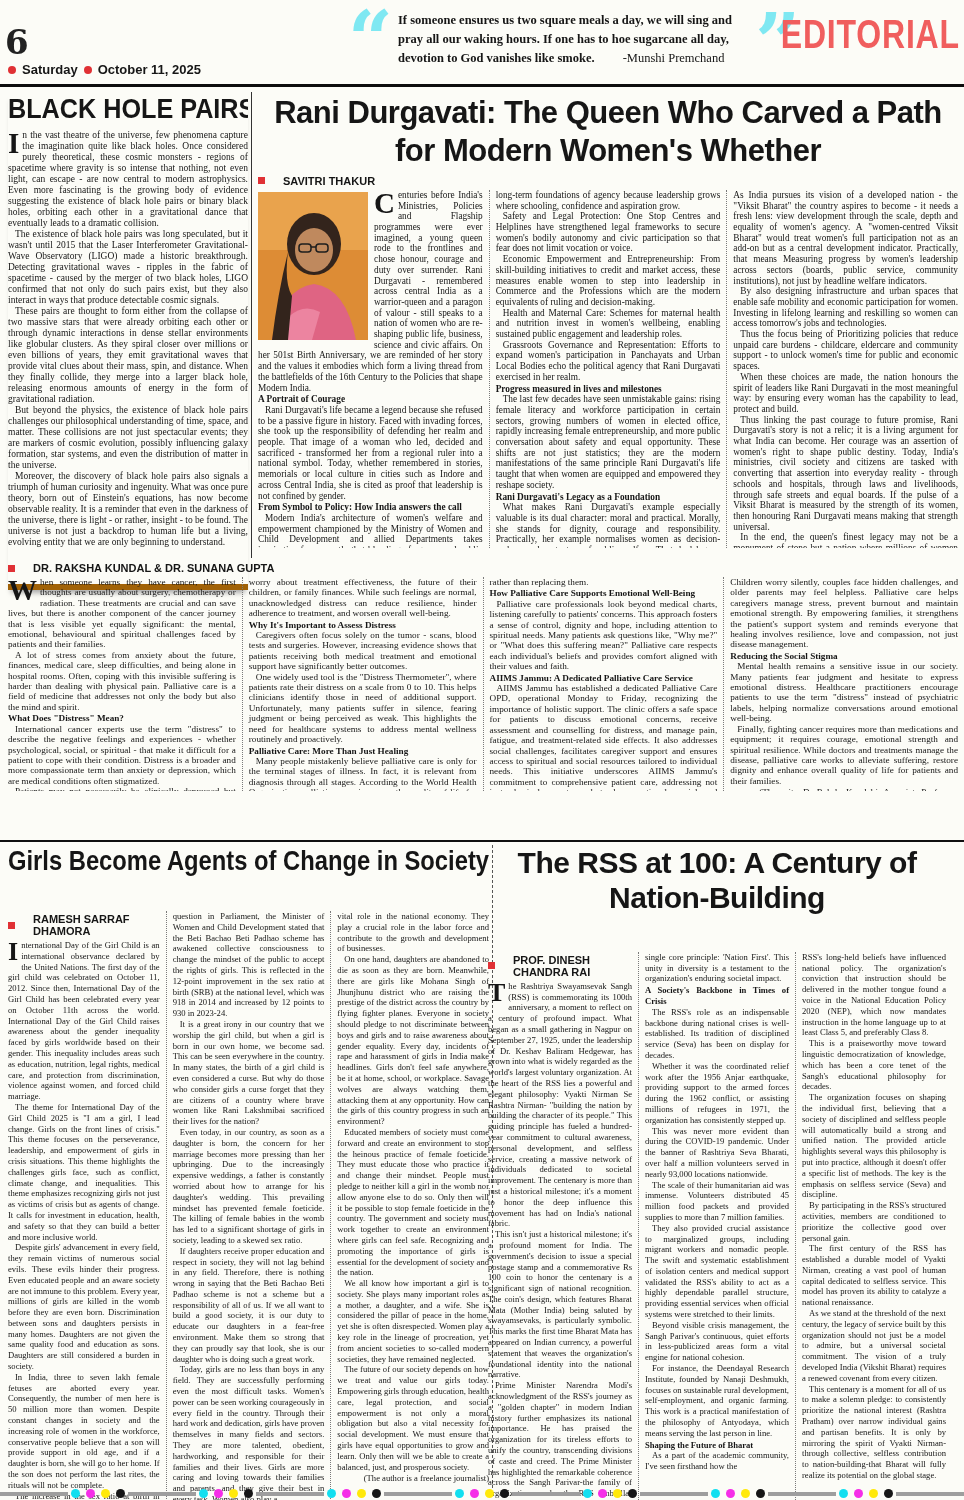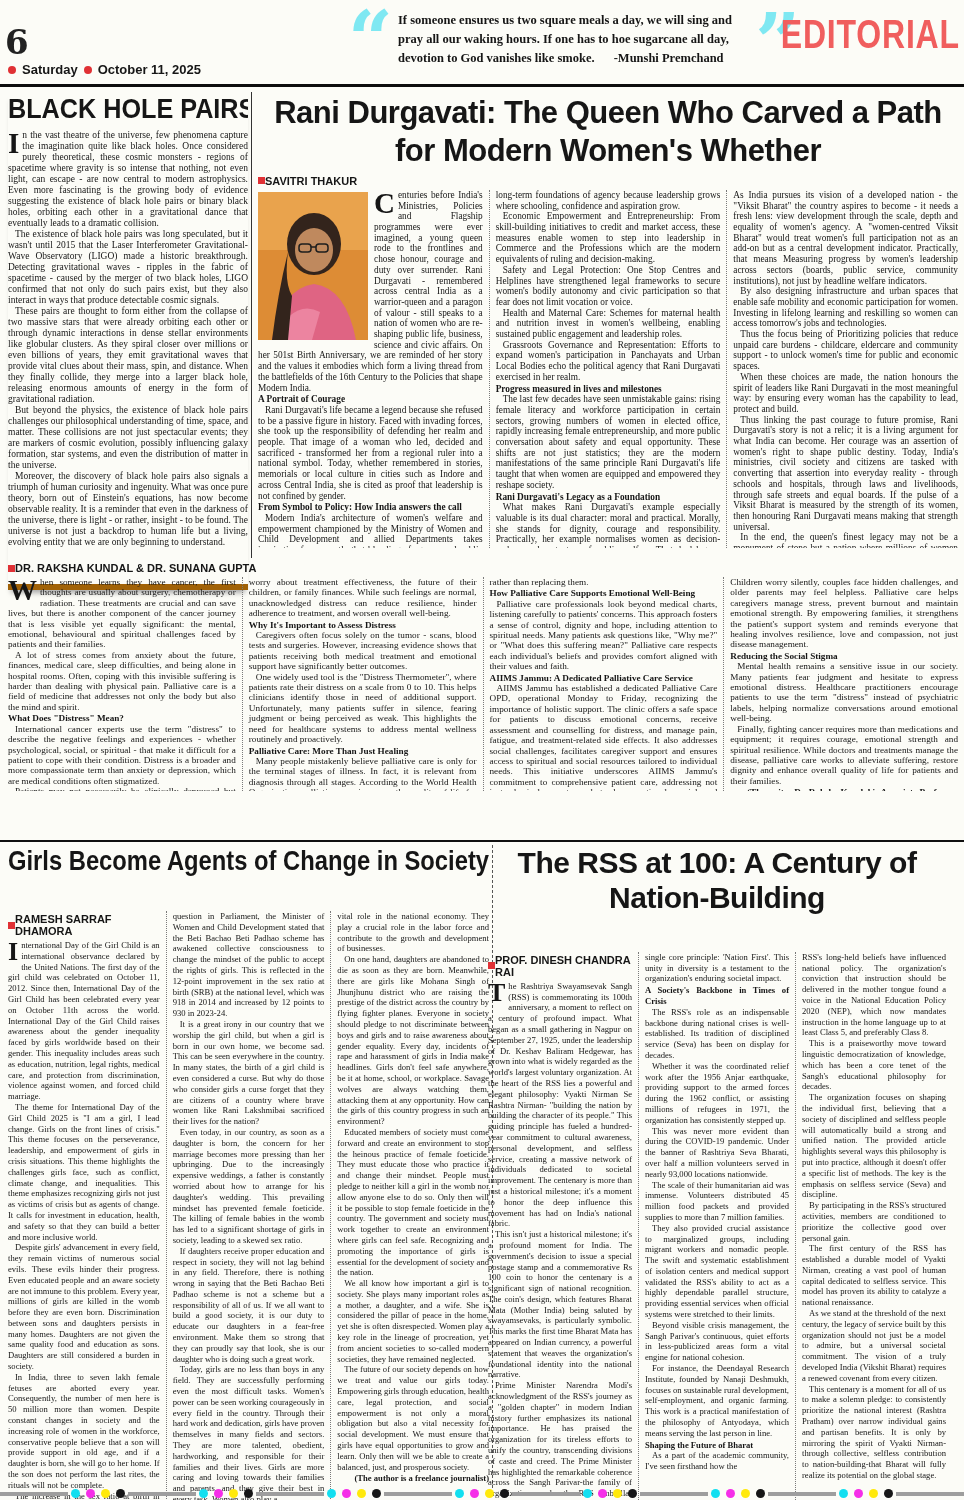--- a/index.html
+++ b/index.html
@@ -13,34 +13,34 @@
   .masthead .cap{font-size:52px;}
   .flame{position:absolute;left:196px;top:0px;width:6px;height:6px;border-radius:50%;background:#e03135;}
   .flame::after{content:"";position:absolute;left:2px;top:5px;width:2px;height:7px;background:#e03135;}
   .dateline{position:absolute;left:8px;top:62px;display:flex;align-items:center;gap:6px;
             font:700 13px "Liberation Sans",sans-serif;}
   .rdot{width:8px;height:8px;border-radius:50%;background:#e03135;display:inline-block;}
   .quote{position:absolute;left:398px;top:11px;width:348px;font:700 12.5px/1.5 "Liberation Serif",serif;}
   .q-mark{position:absolute;font-family:"DejaVu Serif",serif;font-size:78px;line-height:1;font-weight:700;}
   .q-open{left:-50px;top:-10px;}
   .q-close{right:-54px;bottom:-14px;}
-  .q-attr{font-weight:700;margin-left:16px;}
+  .q-attr{font-weight:400;margin-left:25px;}
   .editorial{position:absolute;right:4px;top:14px;font:700 40px/1 "Liberation Sans",sans-serif;
              transform:scaleX(.8);transform-origin:right;letter-spacing:1px;}
   .hdr-rule{position:absolute;left:0;top:84px;width:964px;height:3px;background:#0d0d0d;}
 
   
   .art{position:absolute;}
   .body,.cols{text-align:justify;}
   .para{margin:0;text-indent:7px;}
   .para.first{text-indent:0;}
   .subhead{margin:1px 0 0;font-weight:700;font-size:inherit;}
-  .credit{margin:1px 0 0;font-weight:700;text-align:right;text-indent:0;}
+  .credit{margin:1px 0 0;font-weight:400;text-align:right;text-indent:0;}
   .dropcap{float:left;font-weight:700;font-size:29px;line-height:24px;padding:1px 3px 0 0;}
-  .byline{display:flex;align-items:center;gap:0;font:700 11px "Liberation Sans",sans-serif;margin:2px 0 3px;text-align:left;}
+  .byline{display:flex;align-items:center;gap:18px;font:700 11px "Liberation Sans",sans-serif;margin:2px 0 3px;text-align:left;}
   .rsq{width:7px;height:7px;background:#e03135;flex:0 0 auto;}
   .cols{display:flex;overflow:hidden;margin-top:36px;}
   .col{flex:1;padding:0 6px;overflow:hidden;}
   .col + .col{border-left:1px dotted #7a7a7a;}
   .col:first-child{padding-left:0;}
   .col:last-child{padding-right:0;}
 
   
   .bh{left:8px;top:92px;width:240px;height:492px;overflow:hidden;
       border-bottom:6px solid #a16207;box-shadow:0 6px 5px -3px #aaa;}
@@ -137,22 +137,22 @@
           <path d="M30 60 Q26 90 34 104 L30 148 L14 148 Q20 100 30 60 Z" fill="#33241c"></path>
         </svg>
       <p class="para first"><span class="dropcap">C</span>enturies before India's Ministries, Policies and Flagship programmes were ever imagined, a young queen rode to the frontlines and chose honour, courage and duty over surrender. Rani Durgavati - remembered across central India as a warrior-queen and a paragon of valour - still speaks to a nation of women who are re-shaping public life, business, science and civic affairs. On her 501st Birth Anniversary, we are reminded of her story and the values it embodies which form a living thread from the battlefields of the 16th Century to the Policies that shape Modern India.</p>
           <h4 class="subhead">A Portrait of Courage</h4>
           <p class="para">Rani Durgavati's life became a legend because she refused to be a passive figure in history. Faced with invading forces, she took up the responsibility of defending her realm and people. That image of a woman who led, decided and sacrificed - transformed her from a regional ruler into a national symbol. Today, whether remembered in stories, memorials or local culture in cities such as Indore and across Central India, she is cited as proof that leadership is not confined by gender.</p>
           <h4 class="subhead">From Symbol to Policy: How India answers the call</h4>
           <p class="para">Modern India's architecture of women's welfare and empowerment championed by the Ministry of Women and Child Development and allied Departments takes inspiration from exactly that blending of agency and public purpose that Rani Durgavati represented. Where the queen defended territory and people in her time, today the Government aims to defend and enlarge women's rights, access and opportunities across multiple fronts:</p>
         </div>
       <div class="col">
           <p class="para first">long-term foundations of agency because leadership grows where schooling, confidence and aspiration grow.</p>
+          <p class="para">Safety and Legal Protection: One Stop Centres and Helplines have strengthened legal frameworks to secure women's bodily autonomy and civic participation so that fear does not limit vocation or voice.</p>
           <p class="para">Economic Empowerment and Entrepreneurship: From skill-building initiatives to credit and market access, these measures enable women to step into leadership in Commerce and the Professions which are the modern equivalents of ruling and decision-making.</p>
-          <p class="para">Safety and Legal Protection: One Stop Centres and Helplines have strengthened legal frameworks to secure women's bodily autonomy and civic participation so that fear does not limit vocation or voice.</p>
           <p class="para">Health and Maternal Care: Schemes for maternal health and nutrition invest in women's wellbeing, enabling sustained public engagement and leadership roles.</p>
           <p class="para">Grassroots Governance and Representation: Efforts to expand women's participation in Panchayats and Urban Local Bodies echo the political agency that Rani Durgavati exercised in her realm.</p>
           <h4 class="subhead">Progress measured in lives and milestones</h4>
           <p class="para">The last few decades have seen unmistakable gains: rising female literacy and workforce participation in certain sectors, growing numbers of women in elected office, rapidly increasing female entrepreneurship, and more public conversation about safety and equal opportunity. These shifts are not just statistics; they are the modern manifestations of the same principle Rani Durgavati's life taught that when women are equipped and empowered they reshape society.</p>
           <h4 class="subhead">Rani Durgavati's Legacy as a Foundation</h4>
           <p class="para">What makes Rani Durgavati's example especially valuable is its dual character: moral and practical. Morally, she stands for dignity, courage and responsibility. Practically, her example normalises women as decision-makers and protectors of public welfare. That dual legacy has been part of India's civic imagination for generations, helping to create the social soil in which policies for women's empowerment can take root.</p>
         </div>
       <div class="col">
           <p class="para first">As India pursues its vision of a developed nation - the "Viksit Bharat" the country aspires to become - it needs a fresh lens: view development through the scale, depth and equality of women's agency. A "women-centred Viksit Bharat" would treat women's full participation not as an add-on but as a central development indicator. Practically, that means Measuring progress by women's leadership across sectors (boards, public service, community institutions), not just by headline welfare indicators.</p>
           <p class="para">By also designing infrastructure and urban spaces that enable safe mobility and economic participation for women. Investing in lifelong learning and reskilling so women can access tomorrow's jobs and technologies.</p>

